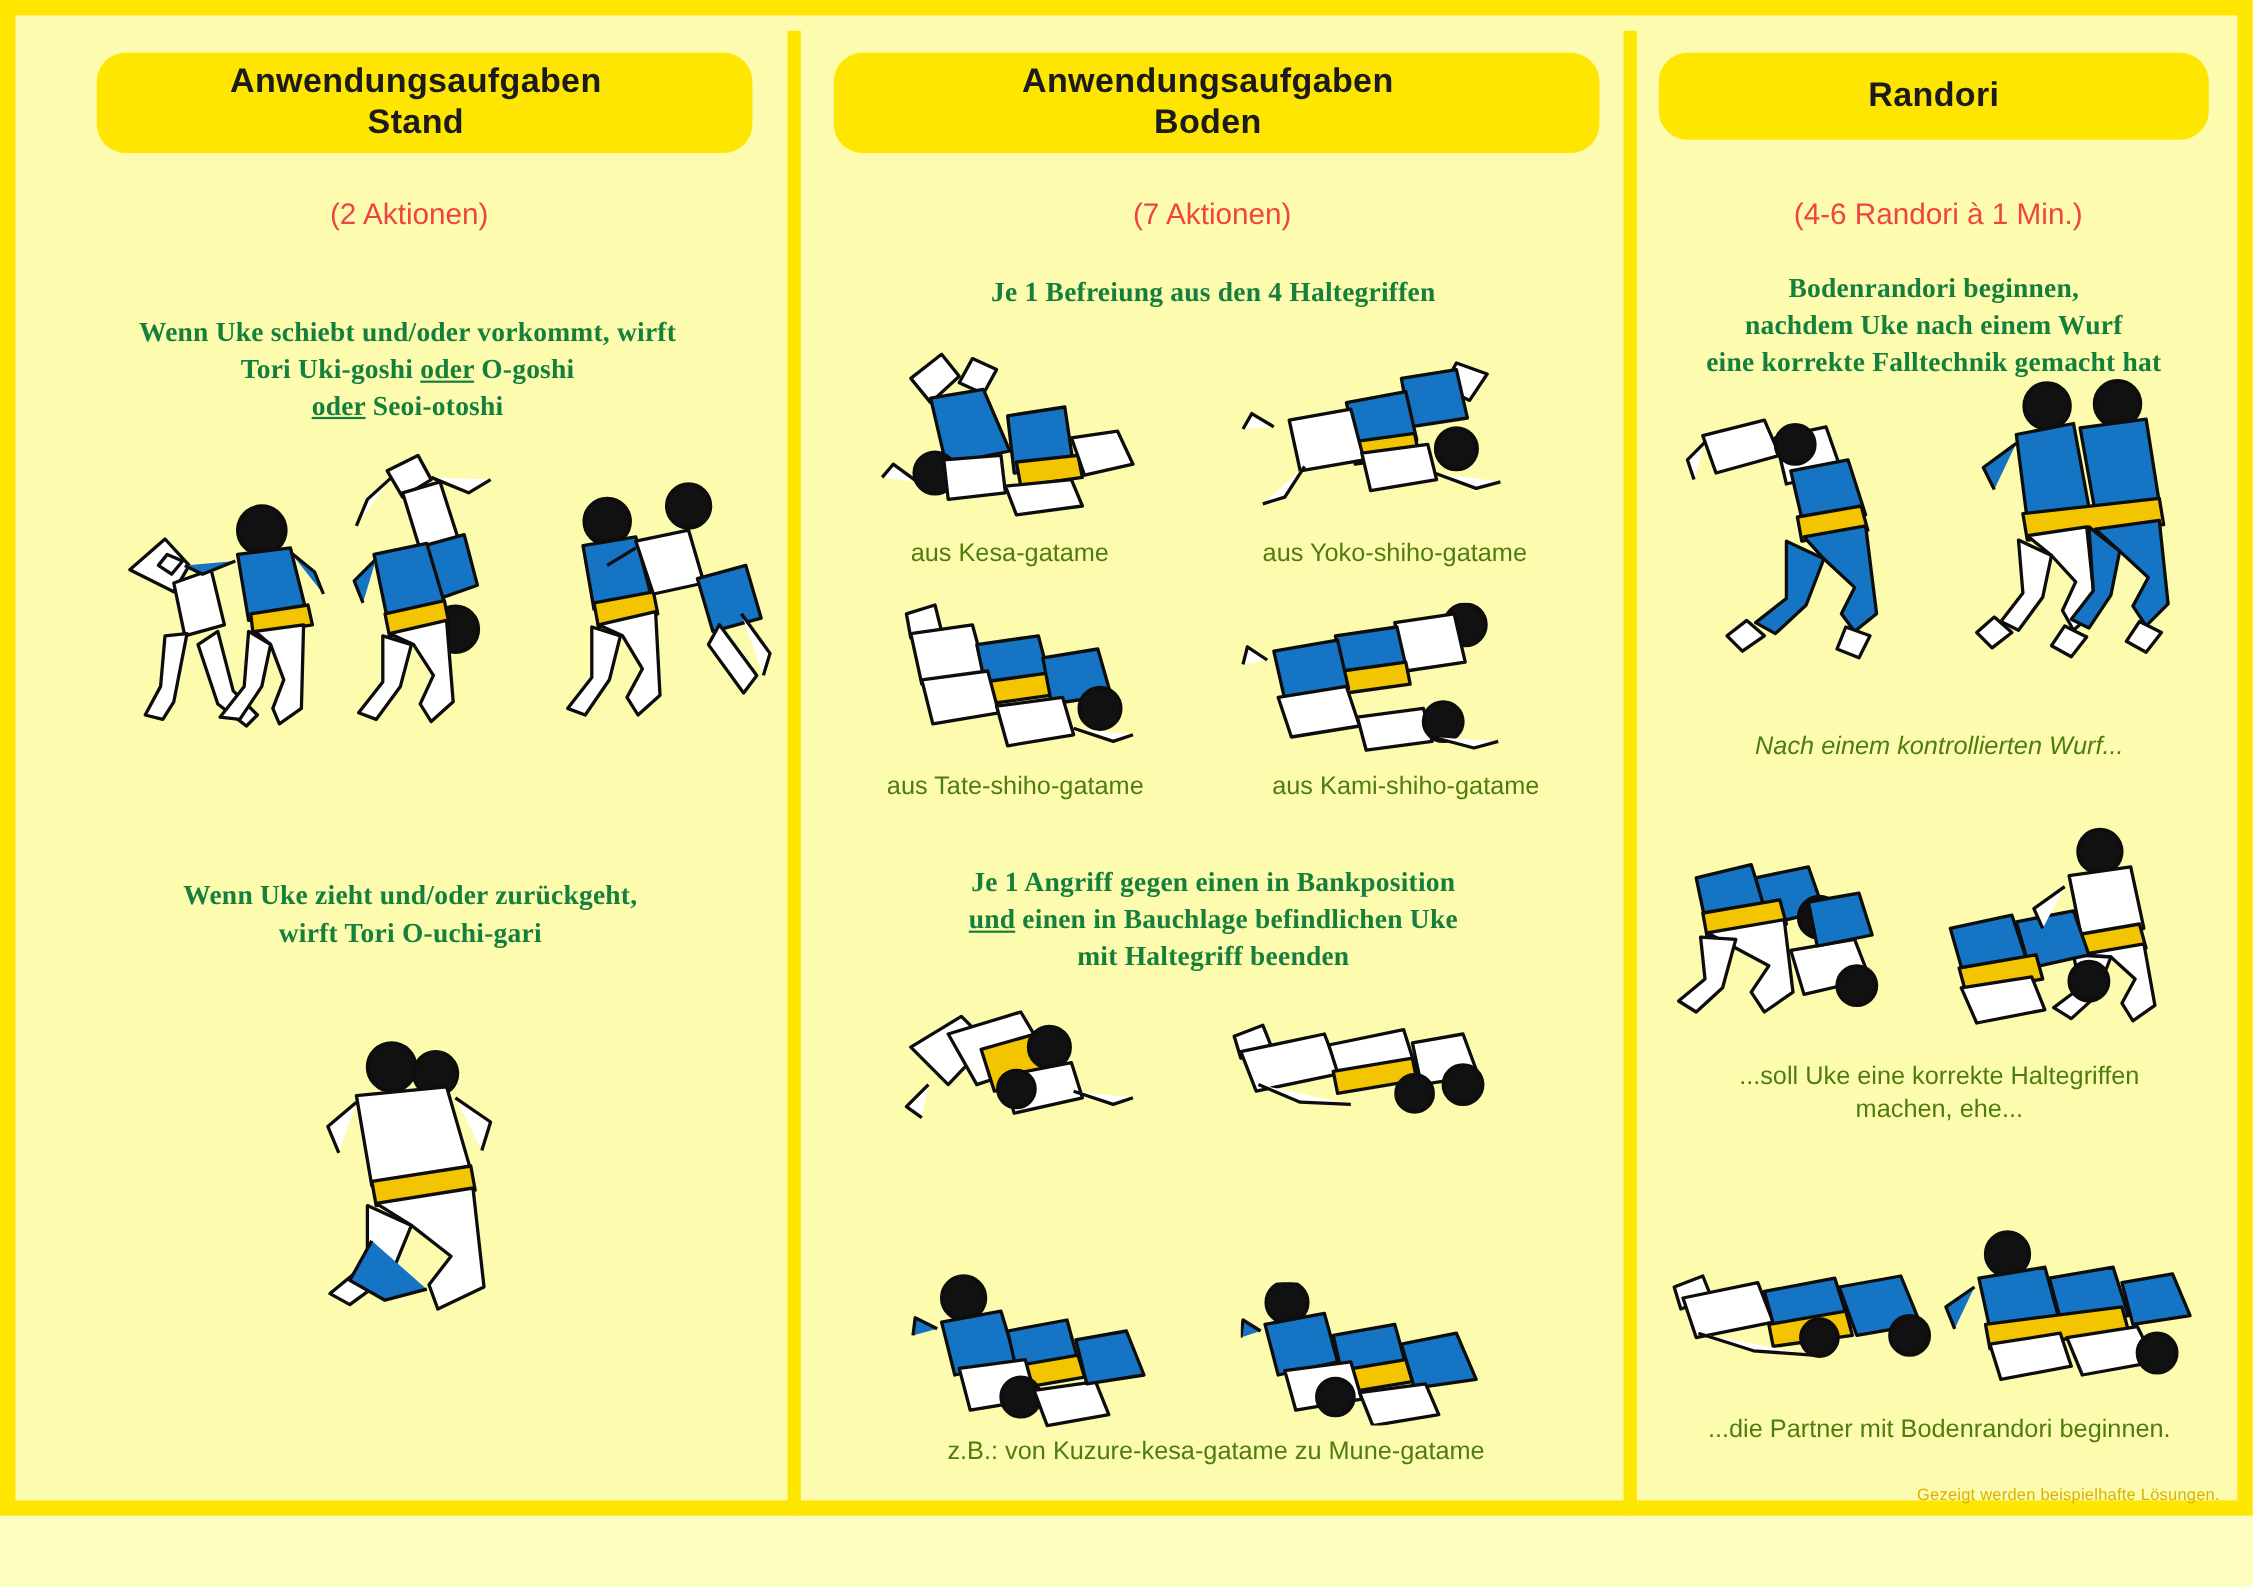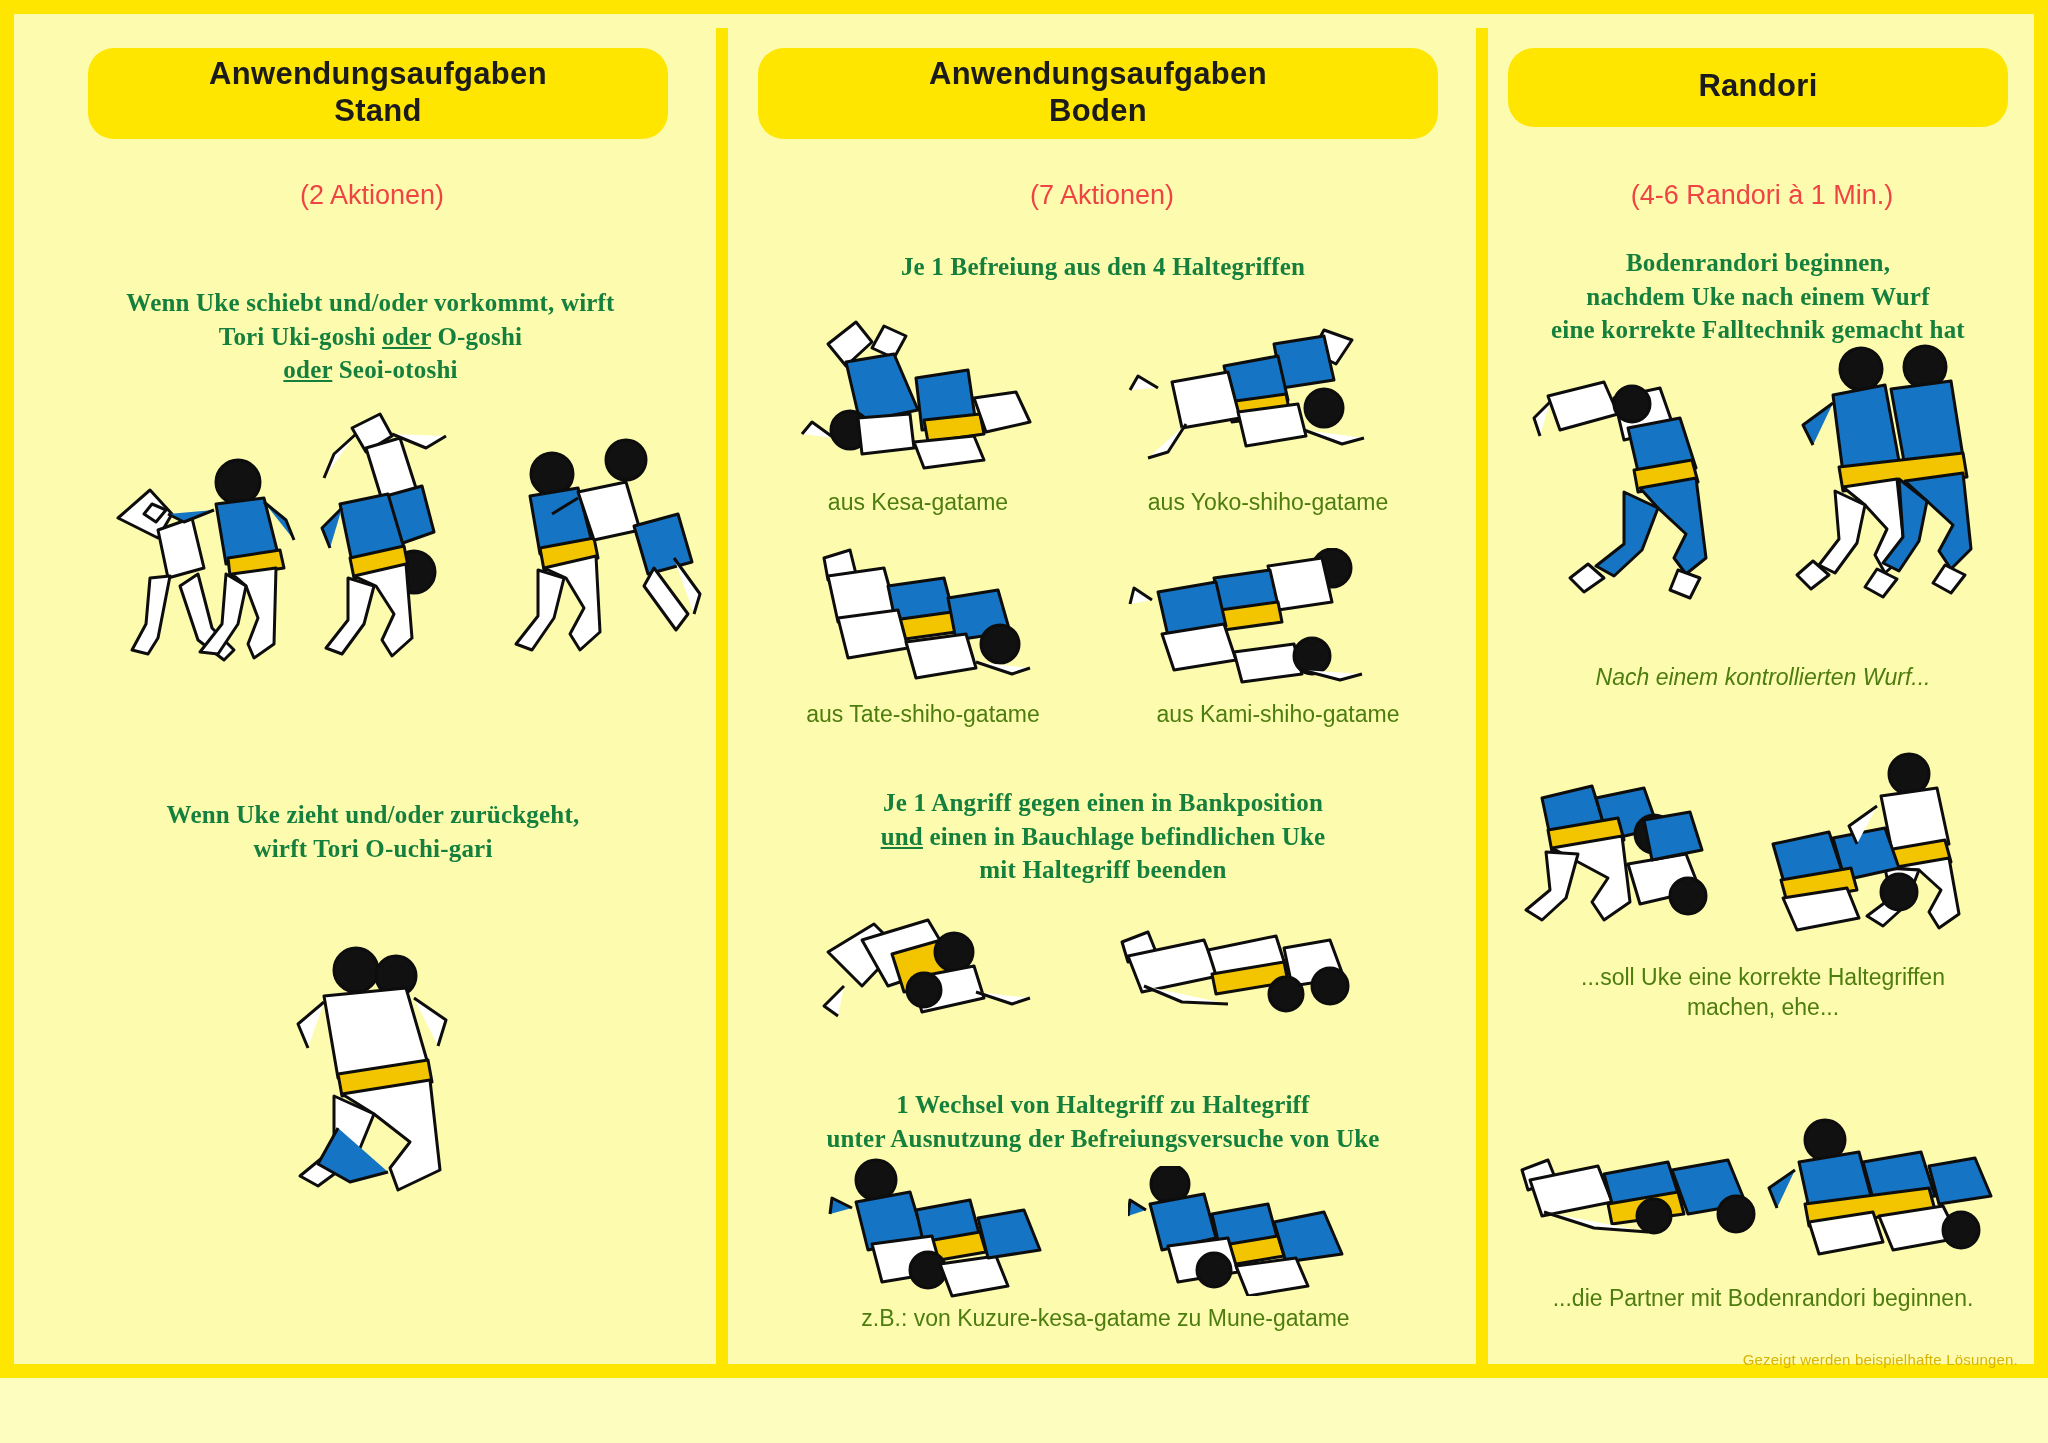--- a/index.html
+++ b/index.html
@@ -55,21 +55,21 @@
 
   .col-head {
     position: absolute;
     top: 20px;
     background: #ffe600;
     border-radius: 26px;
     text-align: center;
     font-weight: bold;
     color: #1b1b1b;
     line-height: 1.18;
-    padding: 8px 0 10px 0;
+    padding: 8px 16px 10px 0;
     font-size: 31px;
     letter-spacing: 0.3px;
   }
   .head-1 { left: 60px; width: 580px; }
   .head-2 { left: 30px; width: 680px; }
   .head-3 { left: 20px; width: 500px; padding: 20px 0 22px 0; }
 
   .subtitle {
     position: absolute;
     width: 100%;
@@ -333,24 +333,20 @@
               <path d="M100 42 L168 28 L180 66 L112 80 Z" fill="#fff"></path>
               <path d="M104 66 L176 54 L180 74 L108 86 Z" fill="#f2c500"></path>
               <path d="M176 40 L222 32 L236 70 L184 78 Z" fill="#fff"></path>
               <circle cx="222" cy="78" r="18" fill="#111"></circle>
               <circle cx="178" cy="86" r="17" fill="#111"></circle>
               <path d="M36 78 L74 94 L120 96" fill="#fff"></path>
             </g>
           </svg>
         </div>
 
-        <div class="task-text" style="left:10px; top:1060px; width:730px;">
-          <div>1 Wechsel von Haltegriff zu Haltegriff</div>
-          <div>unter Ausnutzung der Befreiungsversuche von Uke</div>
-        </div>
 
         <div class="fig" style="left:100px; top:1130px;">
           <svg width="230" height="140" viewBox="0 0 230 140">
             <g stroke="#0d0d0d" stroke-width="3" fill="none" stroke-linejoin="round">
               <circle cx="48" cy="22" r="20" fill="#111"></circle>
               <path d="M28 44 L82 34 L96 80 L40 92 Z" fill="#1574c3"></path>
               <path d="M88 52 L142 42 L154 86 L98 96 Z" fill="#1574c3"></path>
               <path d="M94 84 L152 74 L158 94 L100 104 Z" fill="#f2c500"></path>
               <path d="M44 86 L104 78 L114 114 L54 124 Z" fill="#fff"></path>
               <circle cx="100" cy="112" r="18" fill="#111"></circle>

